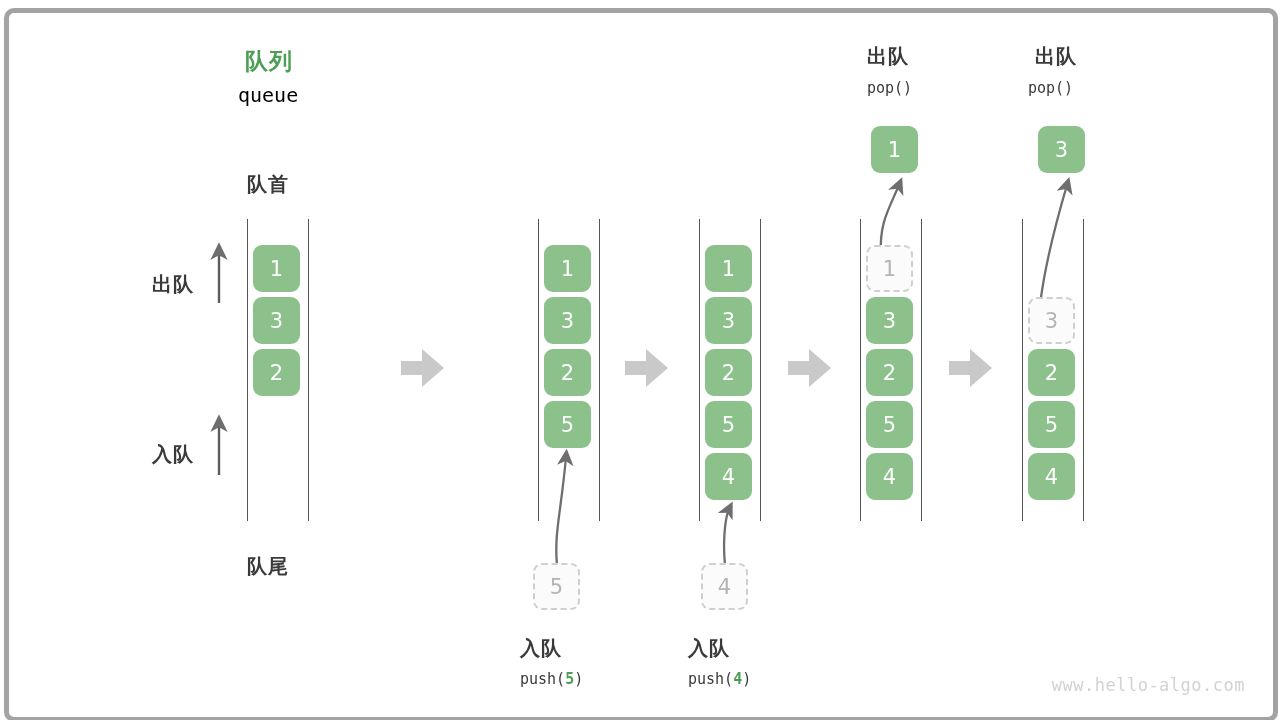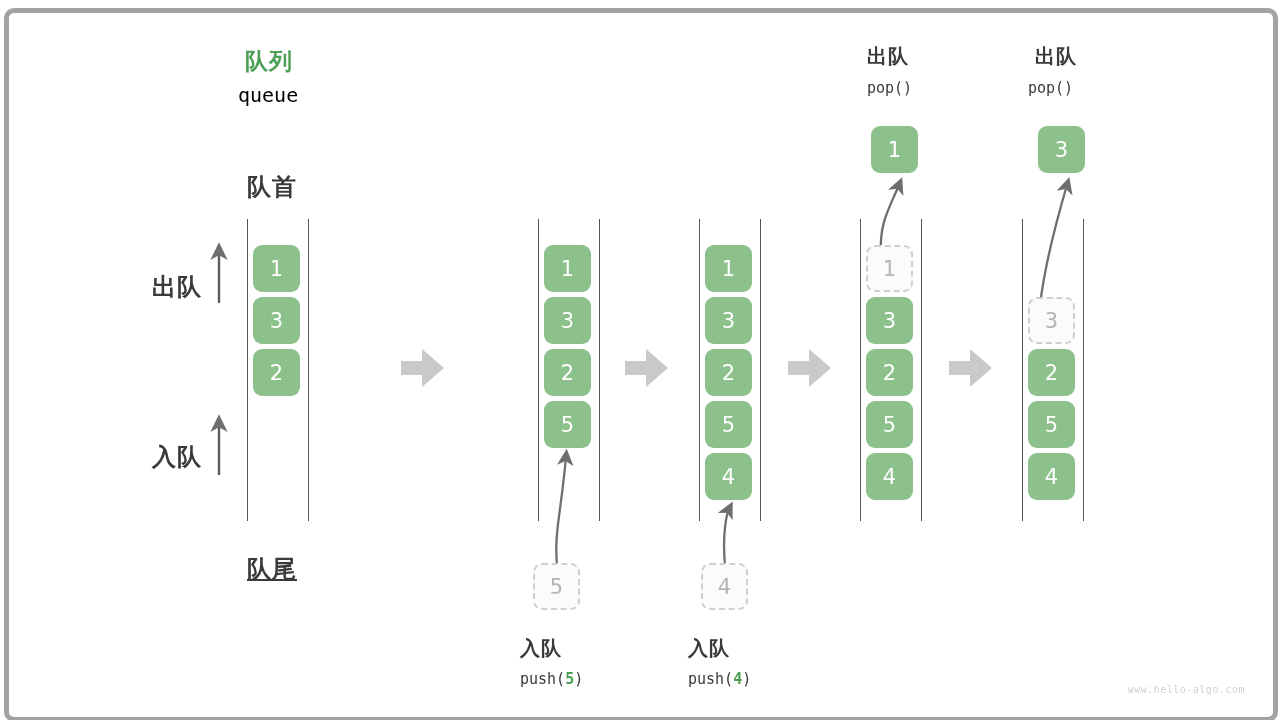--- a/index.html
+++ b/index.html
@@ -2,45 +2,45 @@
 <html><head>
 <meta charset="utf-8">
 <style>
   html,body{margin:0;padding:0;background:#ffffff;}
   body{width:1280px;height:720px;font-family:"DejaVu Sans","Liberation Sans",sans-serif;}
   #panel{position:absolute;left:4px;top:8px;width:1264px;height:704px;background:#ffffff;
          border:5px solid #a3a3a3;border-radius:10px;box-shadow:0 1px 3px rgba(0,0,0,.045);overflow:hidden;}
   .abs{position:absolute;}
   .ttl{font-weight:bold;font-size:23px;color:#4c9e55;letter-spacing:1px;}
   .sub{font-size:20px;color:#000000;font-family:"DejaVu Sans Mono","Liberation Mono",monospace;}
-  .lbl{font-weight:bold;font-size:24px;color:#3a3a3a;letter-spacing:1px;white-space:nowrap;}
+  .lbl{font-weight:bold;font-size:20px;color:#3a3a3a;letter-spacing:1px;white-space:nowrap;}
   .oplbl{font-size:20px;color:#3a3a3a;white-space:nowrap;text-align:center;}
   .opcn{font-weight:bold;letter-spacing:1px;}
   .opcode{font-family:"DejaVu Sans Mono","Liberation Mono",monospace;font-size:15px;color:#3a3a3a;white-space:nowrap;}
   .opcode .num{color:#4c9e55;font-weight:bold;}
   .rail{position:absolute;width:1px;background:#555555;}
   .cell{position:absolute;width:47px;height:47px;border-radius:9px;background:#8cc18c;
         color:#ffffff;font-size:21px;display:flex;align-items:center;justify-content:center;}
   .ghost{position:absolute;width:47px;height:47px;border-radius:9px;background:#fbfbfb;
          border:2px dashed #cfcfcf;box-sizing:border-box;color:#b4b4b4;font-size:21px;
          display:flex;align-items:center;justify-content:center;}
   .wm{position:absolute;right:28px;bottom:22px;font-family:"DejaVu Sans Mono","Liberation Mono",monospace;
-      font-size:10px;color:#d2d2d2;letter-spacing:.5px;}
+      font-size:17px;color:#d2d2d2;letter-spacing:.5px;}
   svg{position:absolute;left:0;top:0;overflow:visible;pointer-events:none;}
 </style>
 </head>
 <body>
 
 <div id="panel">
 
   <div class="abs ttl" style="left:236px;top:33px;">队列</div>
   <div class="abs sub" style="left:229px;top:70px;">queue</div>
 
   <div class="abs lbl" style="left:238px;top:158px;">队首</div>
-  <div class="abs lbl" style="left:238px;top:540px;text-decoration:underline;">队尾</div>
+  <div class="abs lbl" style="left:238px;top:540px;">队尾</div>
 
   <div class="abs lbl" style="left:143px;top:258px;">出队</div>
   <div class="abs lbl" style="left:143px;top:428px;">入队</div>
 
   <svg width="1264" height="704">
     <defs>
       <marker id="ah" markerWidth="9" markerHeight="9" refX="4.2" refY="4.2" orient="auto">
         <path d="M0.5,0.6 L7.8,4.2 L0.5,7.8 L2.4,4.2 Z" fill="#6e6e6e"></path>
       </marker>
     </defs>

